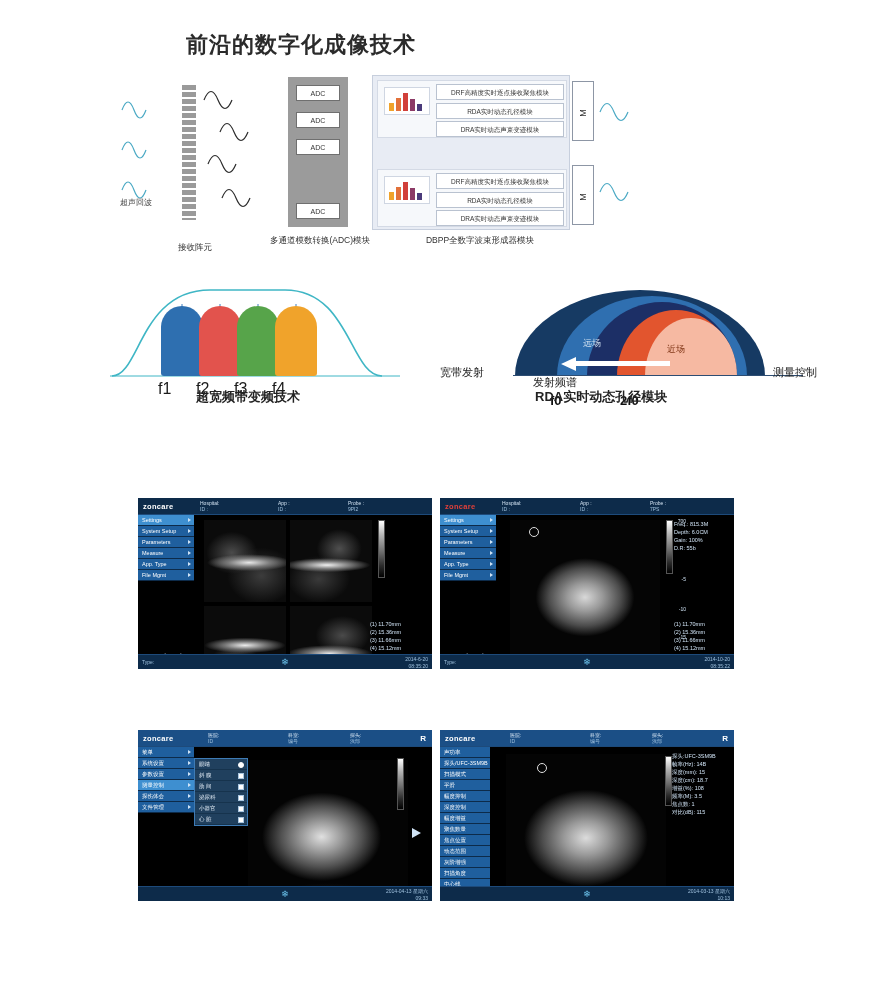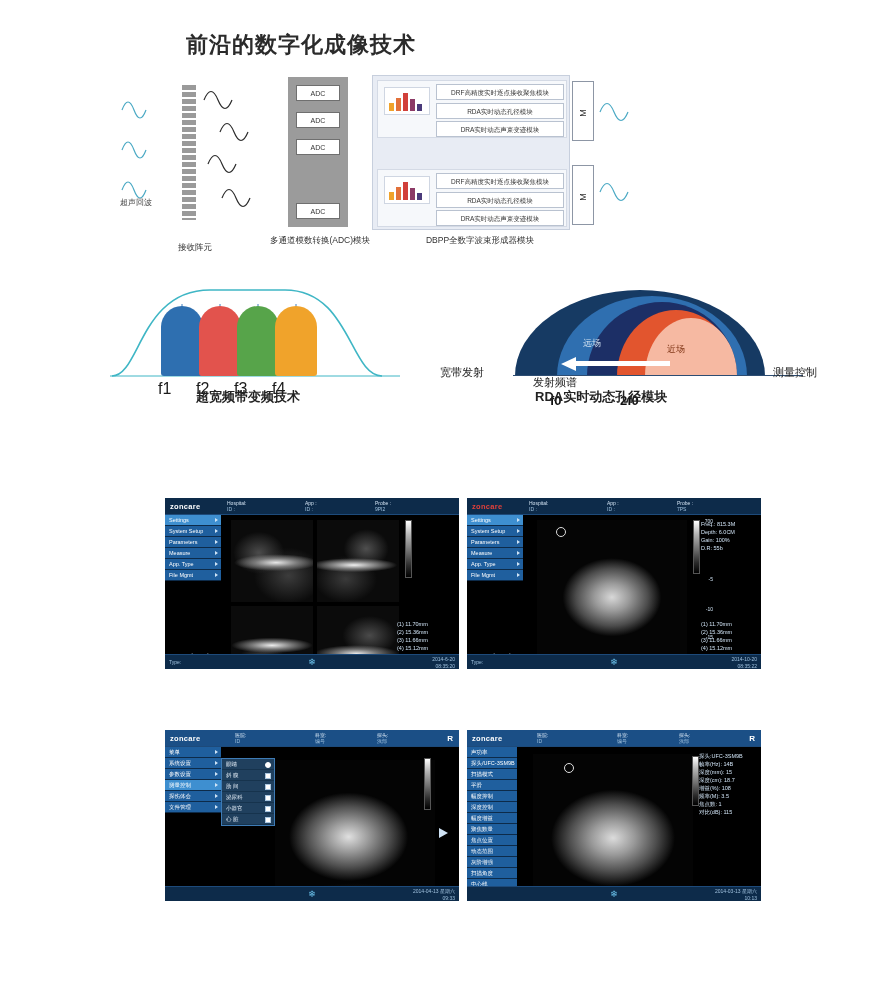--- a/index.html
+++ b/index.html
@@ -63,21 +63,21 @@
   .thi-txt { position: absolute; font-size: 9px; color: #222; }
   .thi-f { position: absolute; font-size: 13px; font-weight: bold; color: #111; }
   .arrow-line { position: absolute; height: 5px; background: #ffffff; }
 
   .caption-row { position: absolute; top: 388px; width: 100%; }
   .caption { position: absolute; font-size: 13px; color: #222; font-weight: bold; }
 
   
   .shots { position: absolute; left: 138px; top: 498px; width: 596px; height: 462px; }
   .shot { position: absolute; width: 294px; height: 171px; background: #000; overflow: hidden;
-          font-family: "Liberation Sans", sans-serif; margin-left: 27px; }
+          font-family: "Liberation Sans", sans-serif; }
   .shot.tl { left: 0; top: 0; }
   .shot.tr { left: 302px; top: 0; }
   .shot.bl { left: 0; top: 232px; }
   .shot.br { left: 302px; top: 232px; }
 
   .topbar { position: absolute; left: 0; top: 0; width: 100%; height: 17px; background: #0d2b4a;
             border-bottom: 1px solid #1d4a7a; }
   .topbar.light { background: #1b4f86; }
   .logo { position: absolute; left: 5px; top: 4px; font-size: 7.5px; font-weight: bold; color: #fff; letter-spacing: .3px; }
   .logo.red { color: #e2403a; }

